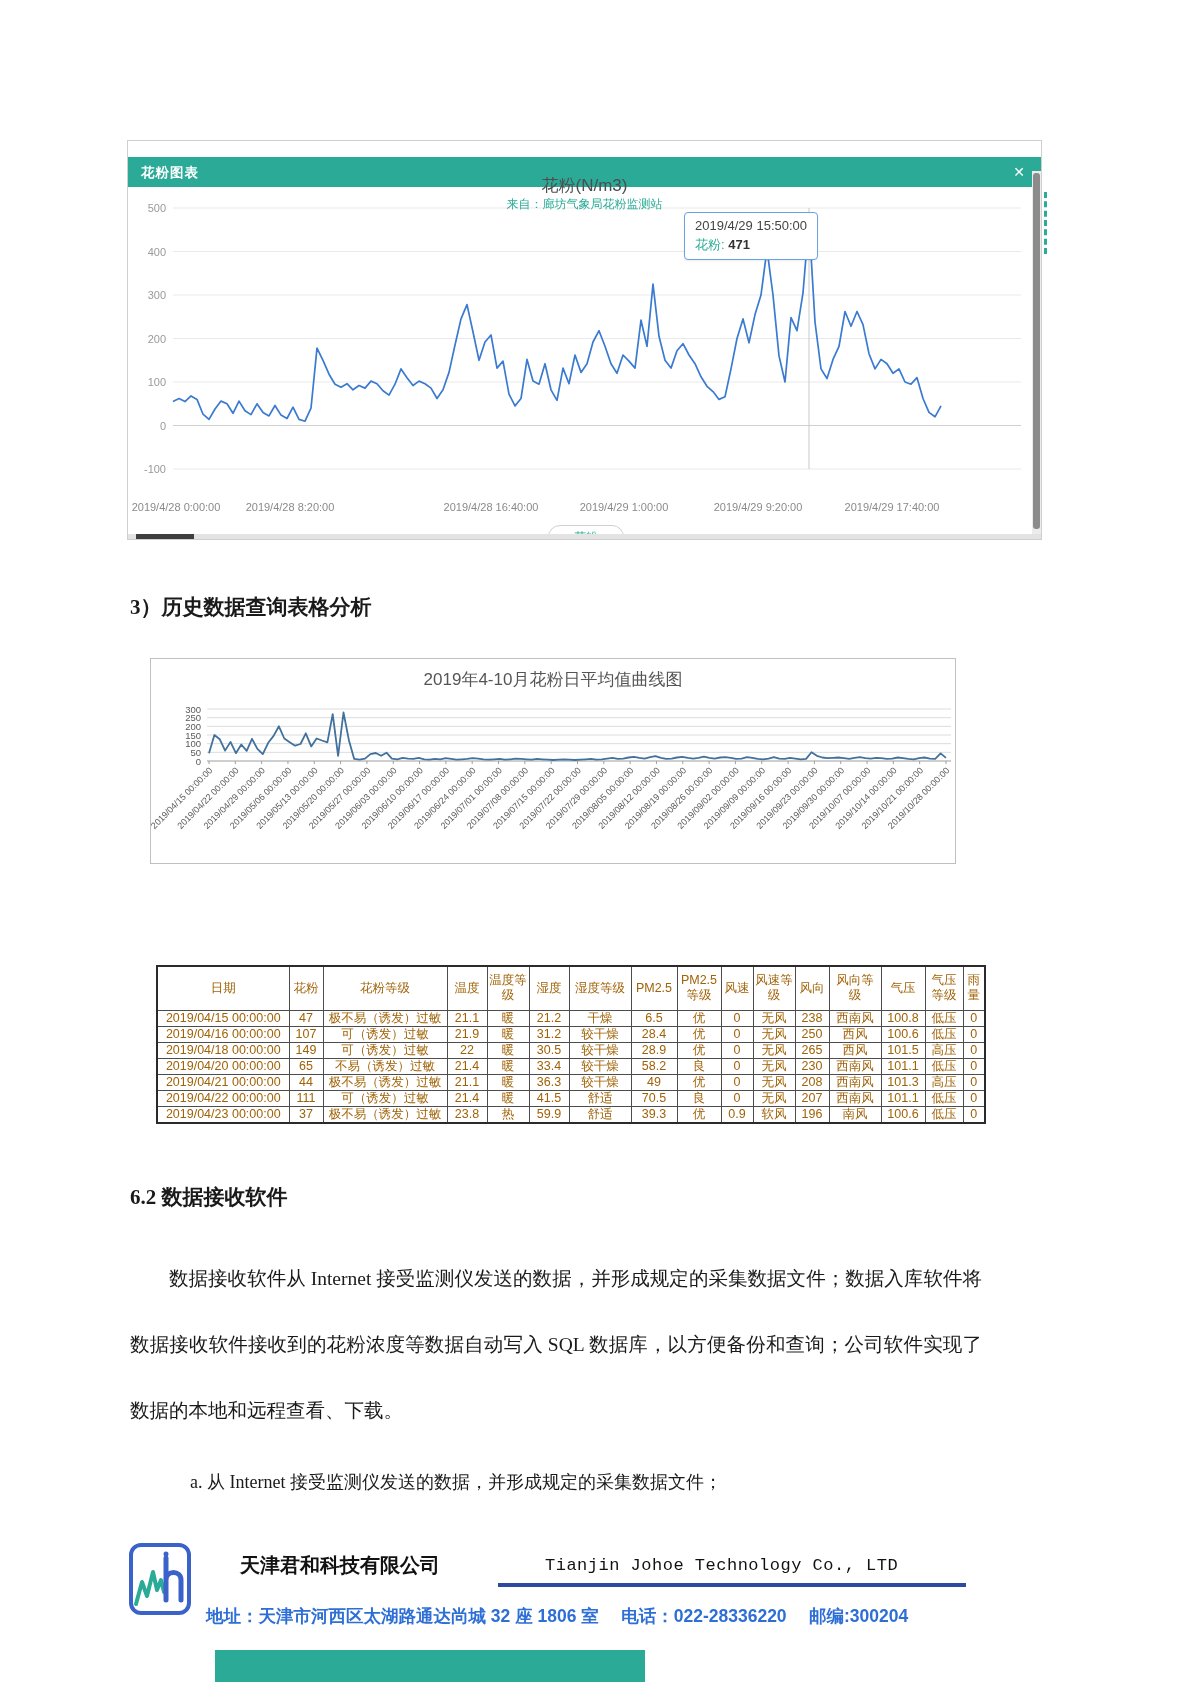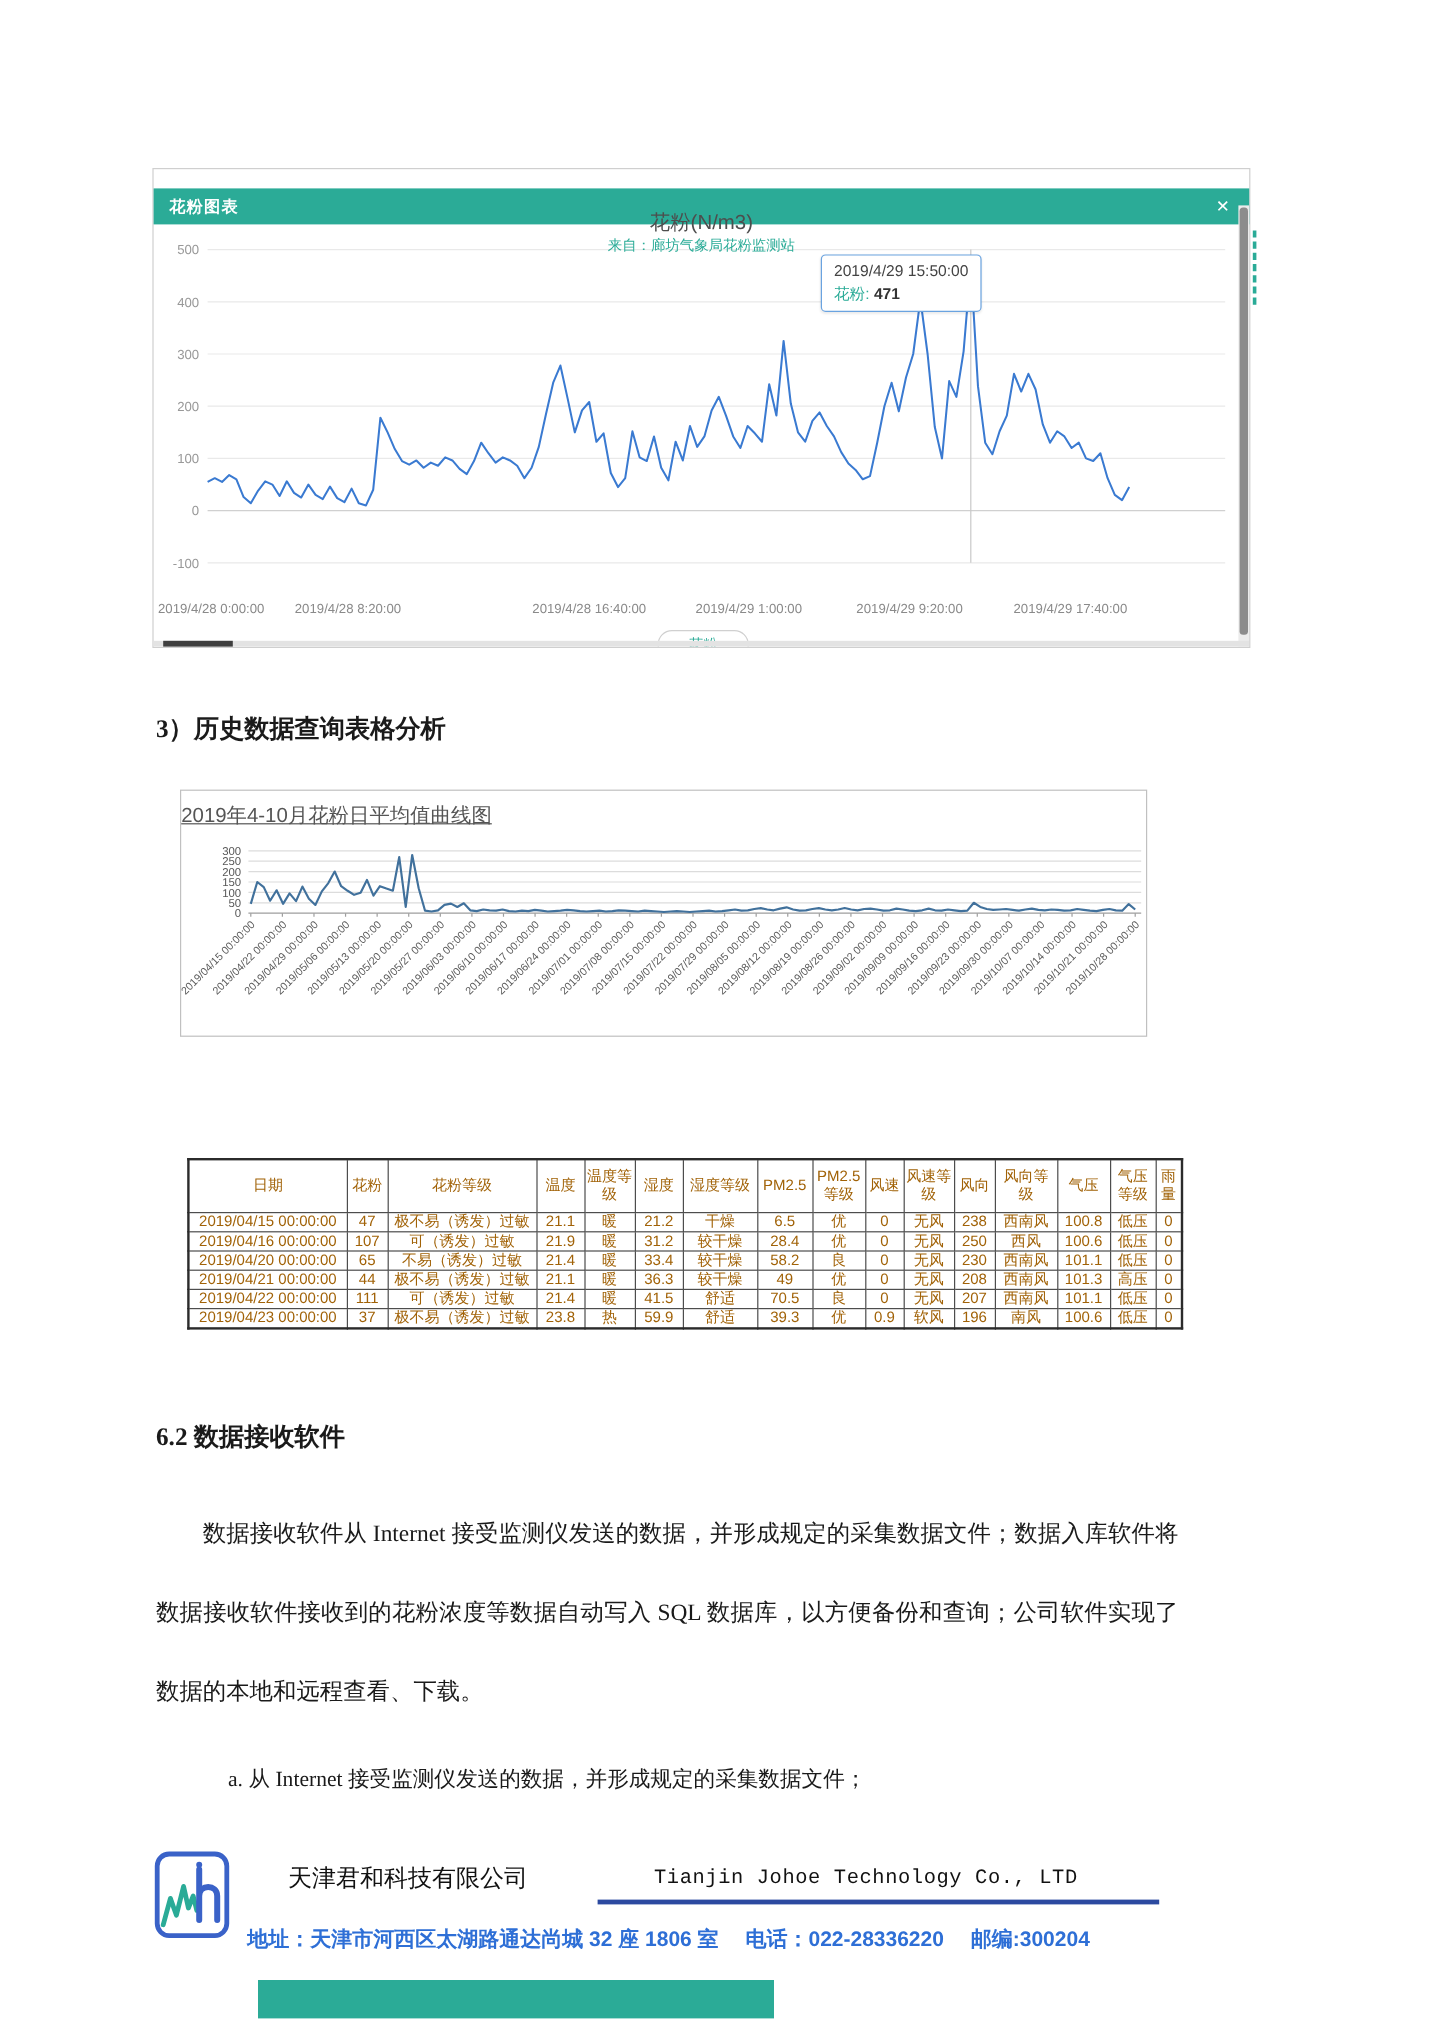--- a/index.html
+++ b/index.html
@@ -31,33 +31,33 @@
   .doc-serif{font-family:"Liberation Serif","DejaVu Serif",serif;color:#1a1a1a;}
   .h-sec{position:absolute;font-size:21px;font-weight:bold;}
   .h-sec3{left:130px;top:593px;}
   .h-sec62{left:130px;top:1183px;}
   .para{position:absolute;left:130px;top:1246px;width:852px;font-size:19.5px;line-height:66px;
         text-align:justify;text-indent:2em;}
   .item-a{position:absolute;left:190px;top:1470px;font-size:18px;}
   
   .chart2-box{position:absolute;left:150px;top:658px;width:806px;height:206px;border:1px solid #c0c0c0;
         background:#fff;box-sizing:border-box;}
-  .c2-title{position:absolute;left:0;top:9px;width:100%;text-align:left;font-size:17px;color:#555;text-decoration:underline;}
+  .c2-title{position:absolute;left:0;top:9px;width:100%;text-align:center;font-size:17px;color:#555;}
   .c2-svg{position:absolute;left:0;top:0;}
   
   #data-table{position:absolute;left:156px;top:965px;border-collapse:collapse;border:2px solid #2b2b2b;
         table-layout:fixed;font-size:12.5px;color:#a16207;}
   #data-table th,#data-table td{border:1px solid #4d4d4d;text-align:center;padding:0 1px;
         white-space:normal;line-height:1.2;font-weight:normal;overflow:hidden;}
   #data-table thead tr{height:44px;}
   #data-table tbody tr{height:15px;}
   #data-table tbody td{white-space:nowrap;}
   
   .logo{position:absolute;left:128px;top:1542px;}
-  .f-cn{position:absolute;left:240px;top:1552px;font-size:20px;font-weight:normal;color:#111;}
+  .f-cn{position:absolute;left:240px;top:1552px;font-size:20px;font-weight:bold;color:#111;}
   .f-en{position:absolute;left:545px;top:1556px;font-size:17px;letter-spacing:.5px;color:#111;
         font-family:"Liberation Mono","DejaVu Sans Mono",monospace;}
   .f-line{position:absolute;left:498px;top:1583px;width:468px;height:4px;background:#2c4aa0;}
   .f-addr{position:absolute;left:206px;top:1604px;font-size:17.5px;font-weight:700;color:#2e6fd6;}
   .f-bar{position:absolute;left:215px;top:1650px;width:430px;height:32px;background:#2bab97;}
 </style>
 </head>
 <body>
 
 <div class="page">
@@ -262,20 +262,38 @@
           <td>优</td>
           <td>0</td>
           <td>无风</td>
           <td>250</td>
           <td>西风</td>
           <td>100.6</td>
           <td>低压</td>
           <td>0</td>
         </tr>
         <tr>
+          <td>2019/04/18 00:00:00</td>
+          <td>149</td>
+          <td>可（诱发）过敏</td>
+          <td>22</td>
+          <td>暖</td>
+          <td>30.5</td>
+          <td>较干燥</td>
+          <td>28.9</td>
+          <td>优</td>
+          <td>0</td>
+          <td>无风</td>
+          <td>265</td>
+          <td>西风</td>
+          <td>101.5</td>
+          <td>高压</td>
+          <td>0</td>
+        </tr>
+        <tr>
           <td>2019/04/20 00:00:00</td>
           <td>65</td>
           <td>不易（诱发）过敏</td>
           <td>21.4</td>
           <td>暖</td>
           <td>33.4</td>
           <td>较干燥</td>
           <td>58.2</td>
           <td>良</td>
           <td>0</td>

